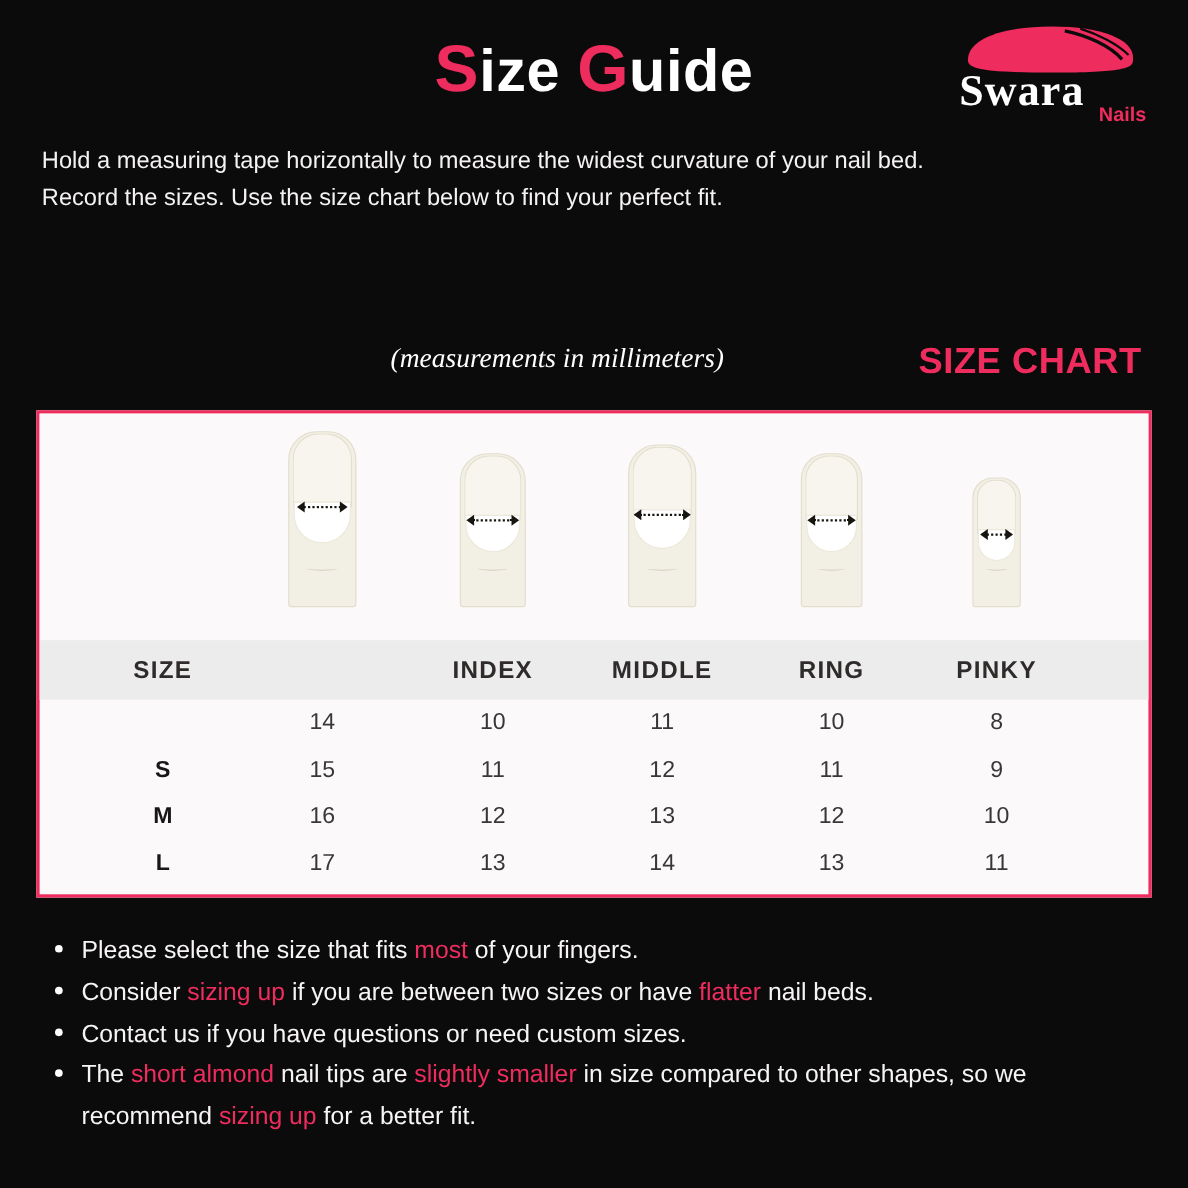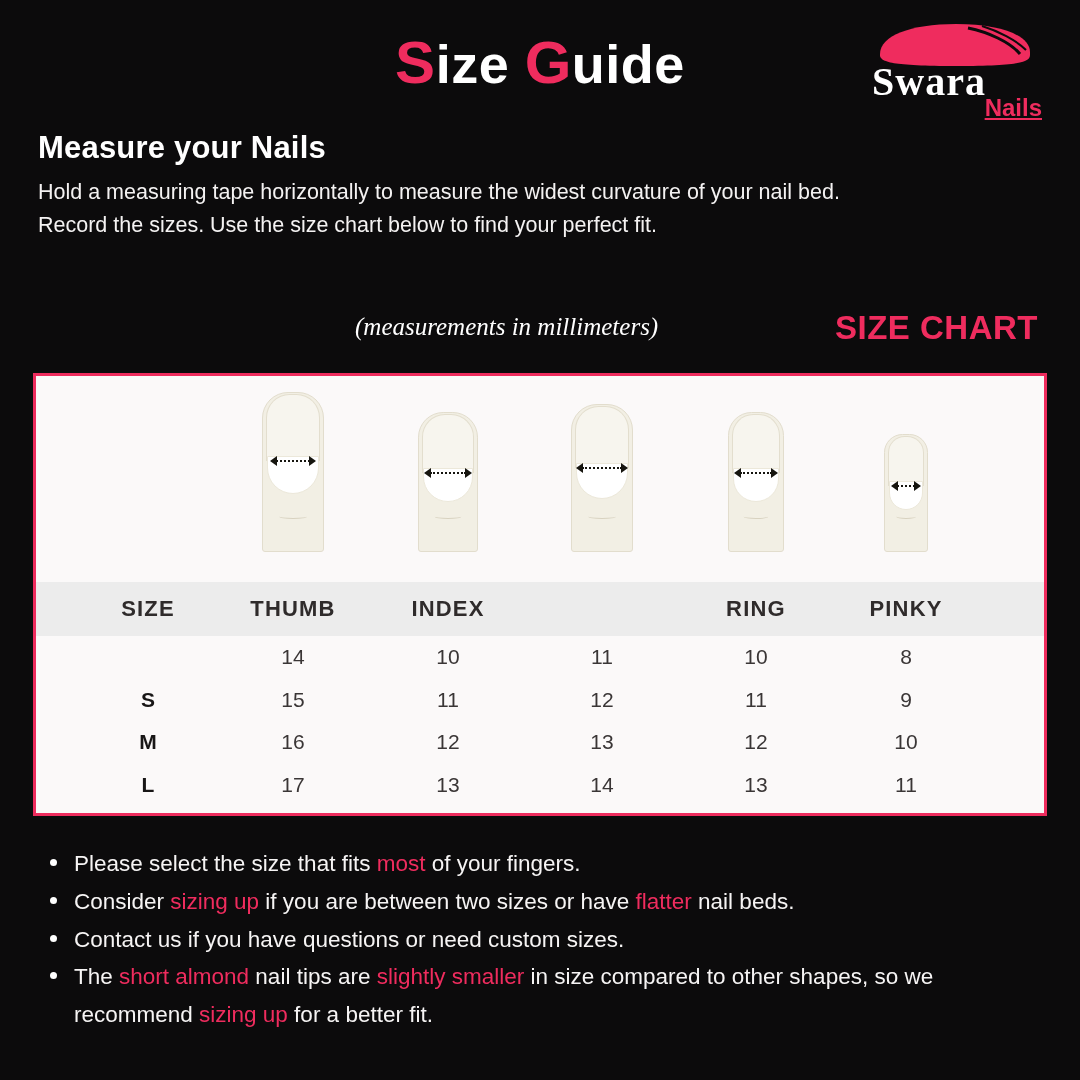--- a/index.html
+++ b/index.html
@@ -57,24 +57,23 @@
     font-size: 40px;
     font-weight: bold;
     color: #ffffff;
     font-family: "Liberation Serif", serif;
     letter-spacing: 1px;
   }
   .logo-sub {
     position: absolute;
     right: 0px;
     top: 72px;
-    font-size: 24px;
+    font-size: 18px;
     font-weight: bold;
     color: #ef2c5e;
-    text-decoration: underline;
   }
 
   
   .measure {
     position: absolute;
     top: 130px;
     left: 38px;
     width: 1010px;
     color: #ffffff;
   }
@@ -288,21 +287,20 @@
       <path d="M10 32 C10 14, 40 2, 86 2 C132 2, 160 14, 160 30 L160 33 C160 40, 150 44, 86 44 C22 44, 10 40, 10 33 Z" fill="#ef2c5e"></path>
       <path d="M98 6 C118 10, 140 20, 150 32" stroke="#0c0b0c" stroke-width="3" fill="none"></path>
       <path d="M112 4 C128 9, 146 18, 156 28" stroke="#0c0b0c" stroke-width="2" fill="none"></path>
     </svg>
     <div class="logo-word">Swara</div>
     <div class="logo-sub">Nails</div>
   </div>
 </div>
 
 <div class="measure">
-  <h2>Measure your Nails</h2>
   <p>Hold a measuring tape horizontally to measure the widest curvature of your nail bed.</p>
   <p>Record the sizes. Use the size chart below to find your perfect fit.</p>
 </div>
 
 <div class="chart-caption">
   <div class="measure-note">(measurements in millimeters)</div>
   <div class="size-chart-label">SIZE CHART</div>
 </div>
 
 <div class="card">
@@ -368,22 +366,22 @@
           <div class="arrow" style="top: 47.2px; width: 30px;">
             <span class="line"></span>
             <span class="head l"></span>
             <span class="head r"></span>
           </div>
         </div>
       </div>
     </div>
   <div class="thead" id="table-head">
       <div class="th" style="left: 37px; width: 150px;">SIZE</div>
-      <div class="th" style="left: 182px; width: 150px;">THUMB</div>
       <div class="th" style="left: 337px; width: 150px;">INDEX</div>
+      <div class="th" style="left: 491px; width: 150px;">MIDDLE</div>
       <div class="th" style="left: 645px; width: 150px;">RING</div>
       <div class="th" style="left: 795px; width: 150px;">PINKY</div>
     </div>
   <div class="tbody" id="table-body">
       <div class="trow">
         <div class="td" style="left: 182px; width: 150px;">14</div>
         <div class="td" style="left: 337px; width: 150px;">10</div>
         <div class="td" style="left: 491px; width: 150px;">11</div>
         <div class="td" style="left: 645px; width: 150px;">10</div>
         <div class="td" style="left: 795px; width: 150px;">8</div>

